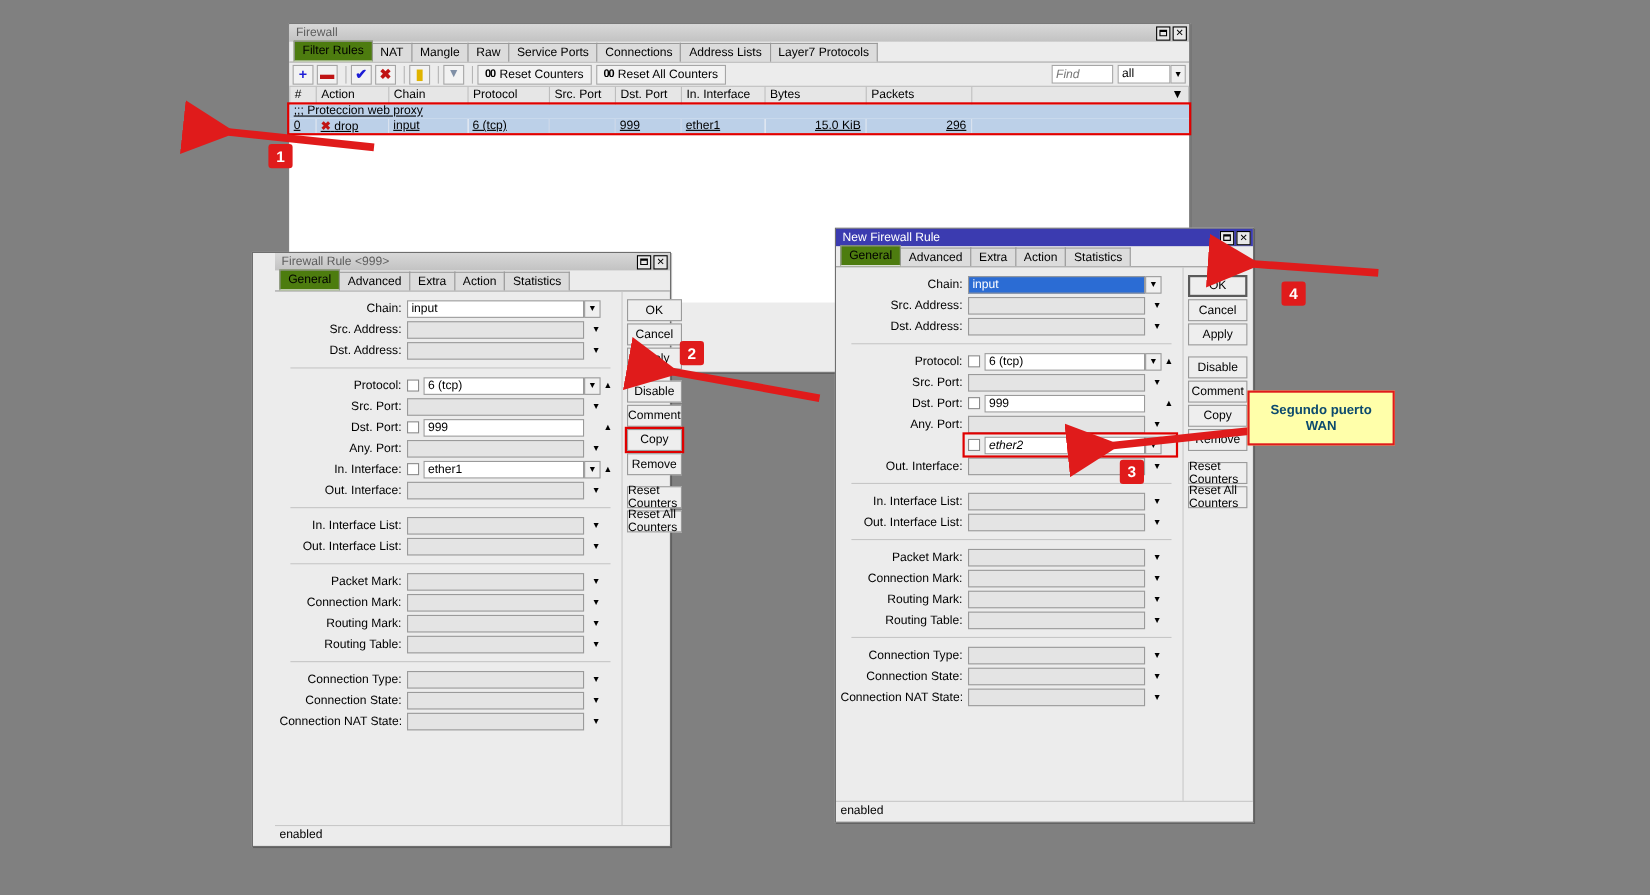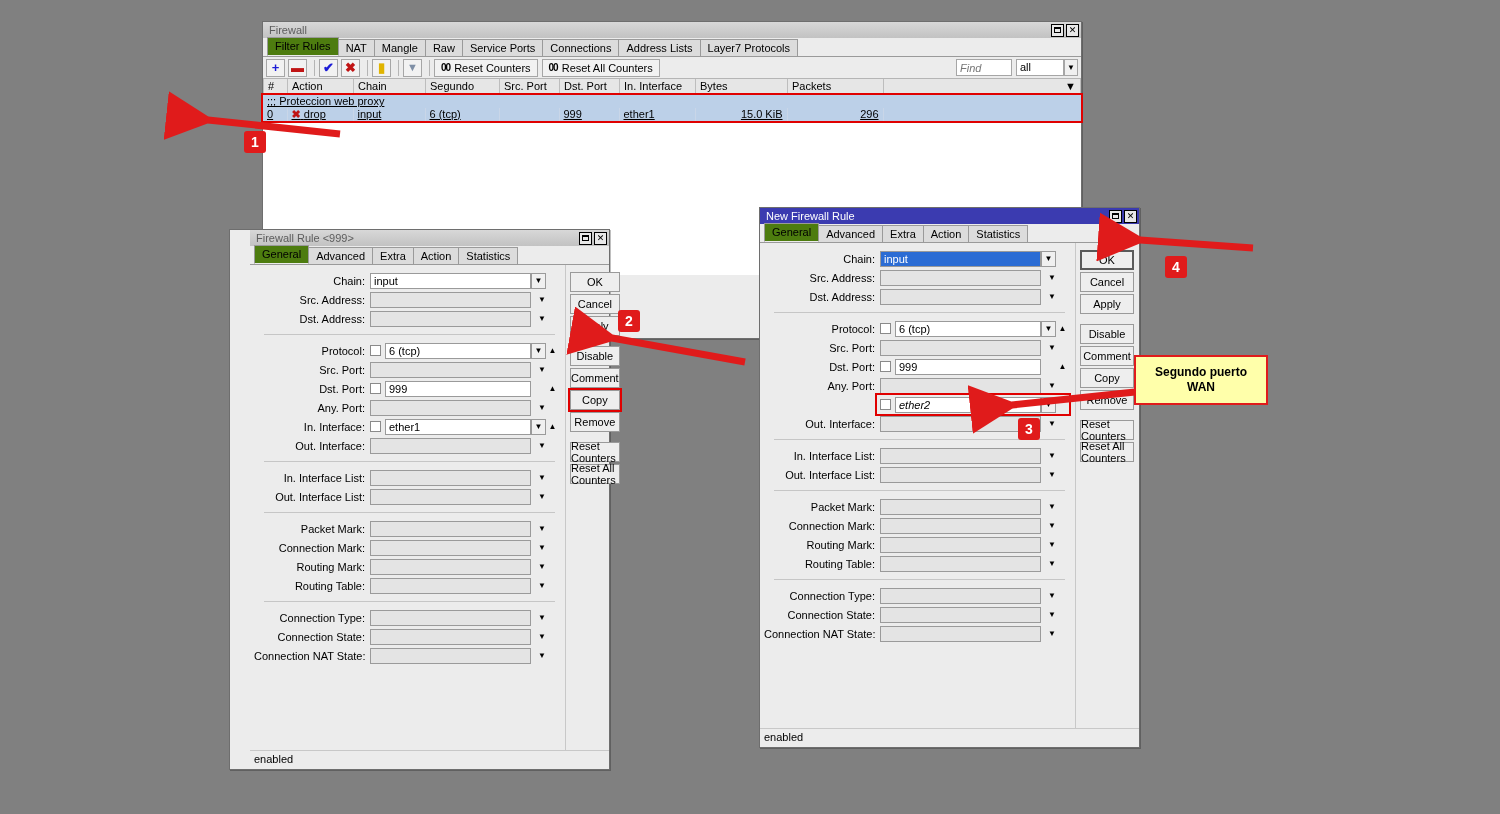--- a/index.html
+++ b/index.html
@@ -101,21 +101,21 @@
 
   #dlgLeft  { left:229px; top:229px; width:381px; height:541px;padding-left:20px; }
   #dlgRight { left:759px; top:207px; width:381px; height:541px; }
 
   
   .badge { position:absolute; width:22px; height:22px; background:#e01b1b; color:#fff;
            font-weight:bold; font-size:14px; display:flex; align-items:center;
            justify-content:center; border-radius:3px; z-index:60;
            font-family:"Liberation Sans", sans-serif; }
   .note { position:absolute; background:#ffffaa; border:2px solid #e01b1b;
-          color:#000000; font-weight:bold; font-size:12px; text-align:center;
+          color:#0c4a6e; font-weight:bold; font-size:12px; text-align:center;
           padding:8px 10px; line-height:15px; z-index:60; }
   .arrowsvg { position:absolute; z-index:55; pointer-events:none; }
 </style>
 </head>
 <body>
 
 <div class="win" id="firewall">
   <div class="titlebar inactive">
     <span class="ttl">Firewall</span>
     <span class="tb-btns">
@@ -186,21 +186,21 @@
           <col style="width:76px">
           <col style="width:92px">
         <col style="width:96px">
           <col>
       </colgroup>
       <tbody>
           <tr>
         <th>#</th>
         <th>Action</th>
         <th>Chain</th>
-        <th>Segundo</th>
+        <th>Protocol</th>
         <th>Src. Port</th>
         <th>Dst. Port</th>
         <th>In. Interface</th>
         <th>Bytes</th>
         <th>Packets</th>
         <th style="text-align:right;padding-right:4px;">▼</th>
       </tr>
     </tbody>
       </table>
     <div class="hl-red" style="position:relative;">

